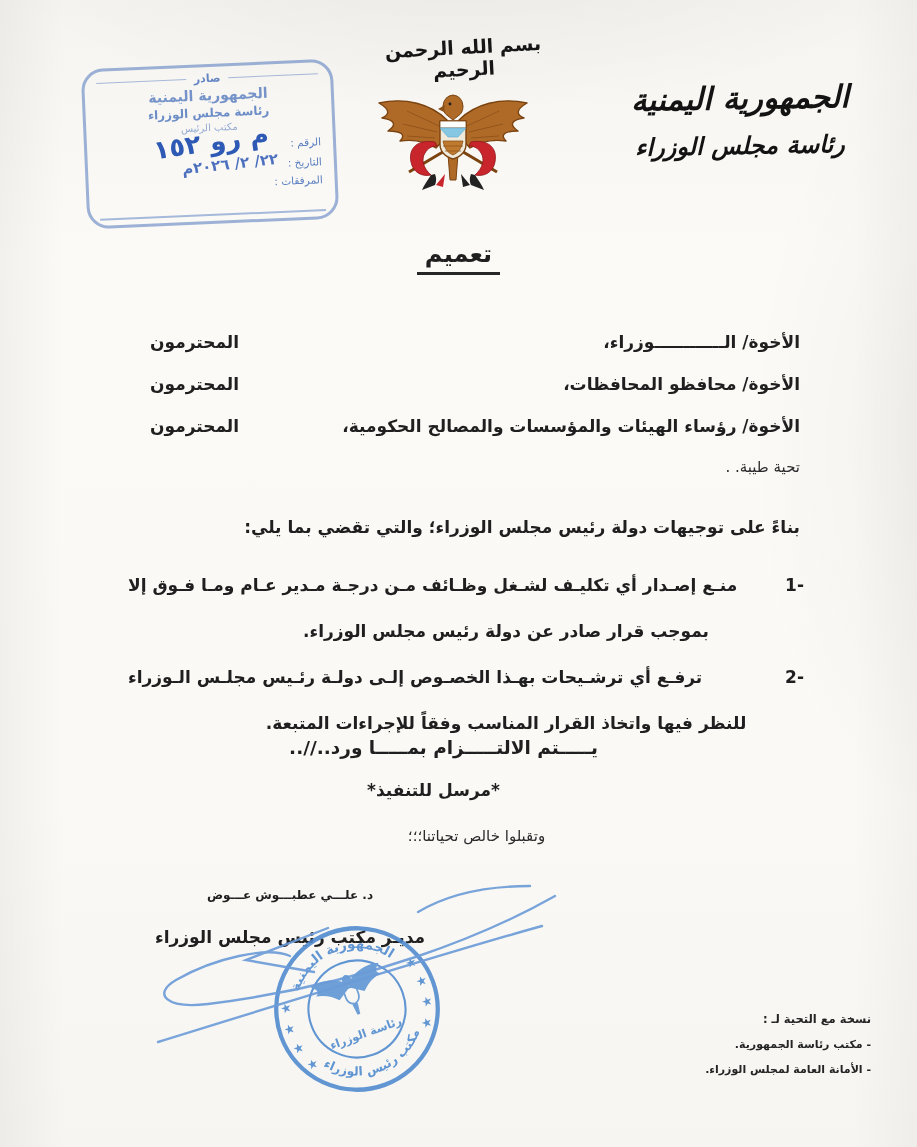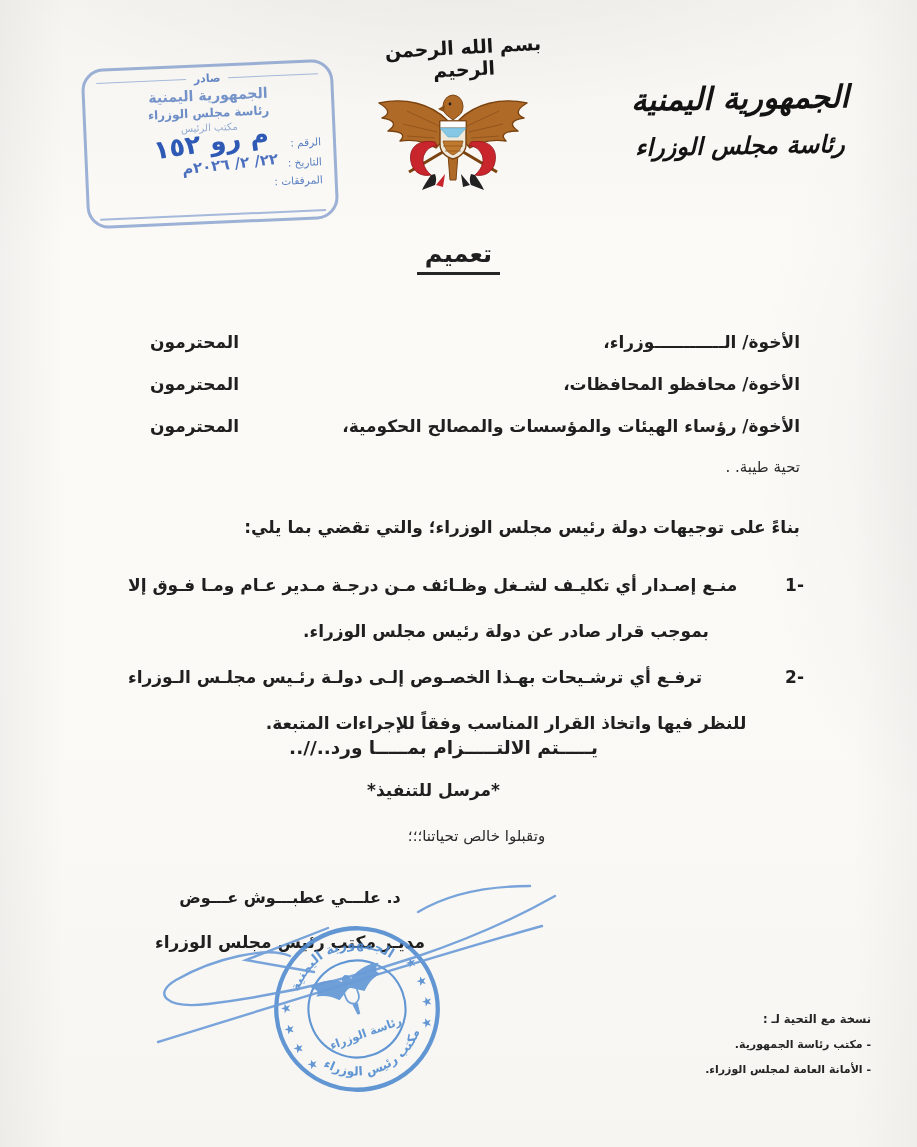--- a/index.html
+++ b/index.html
@@ -60,21 +60,21 @@
   .item-line1{text-align:justify;text-align-last:justify;height:46px;line-height:46px;white-space:nowrap;display:flex;justify-content:space-between;}
   .item-line1 span{display:inline-block;}
   .item-num{direction:ltr;}
   .item-line2{text-align:center;height:46px;line-height:46px;transform:translateX(40px);}
   .compliance{left:0;top:737px;width:917px;text-align:center;font-size:18.5px;font-weight:bold;transform:translateX(-15px);letter-spacing:.3px;}
   .dispatch{left:0;top:780px;width:917px;text-align:center;font-size:17px;font-weight:bold;transform:translateX(-25px);}
   .closing{left:0;top:827px;width:917px;text-align:center;font-size:15px;color:#2b2b2b;transform:translateX(18px);}
 
   
   .sig-block{left:118px;top:888px;width:344px;text-align:center;z-index:2;}
-  .sig-name{font-size:16px;font-weight:bold;white-space:nowrap;}
+  .sig-name{font-size:12px;font-weight:bold;white-space:nowrap;}
   .sig-title{font-size:17px;font-weight:bold;margin-top:25px;white-space:nowrap;}
   .sig-scrawl{left:118px;top:876px;width:474px;height:226px;z-index:4;pointer-events:none;}
   .round-stamp{left:262px;top:914px;width:190px;height:190px;z-index:3;opacity:.88;}
 
   
   .cc{right:46px;top:1012px;width:330px;text-align:right;color:#242424;}
   .cc-label{font-size:11.5px;font-weight:bold;}
   .cc-item{font-size:11px;font-weight:bold;margin-top:12px;}
 </style>
 </head>

